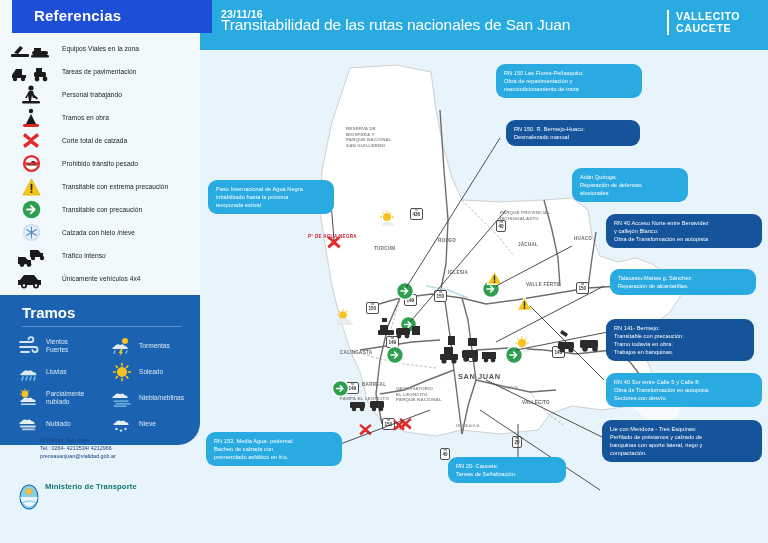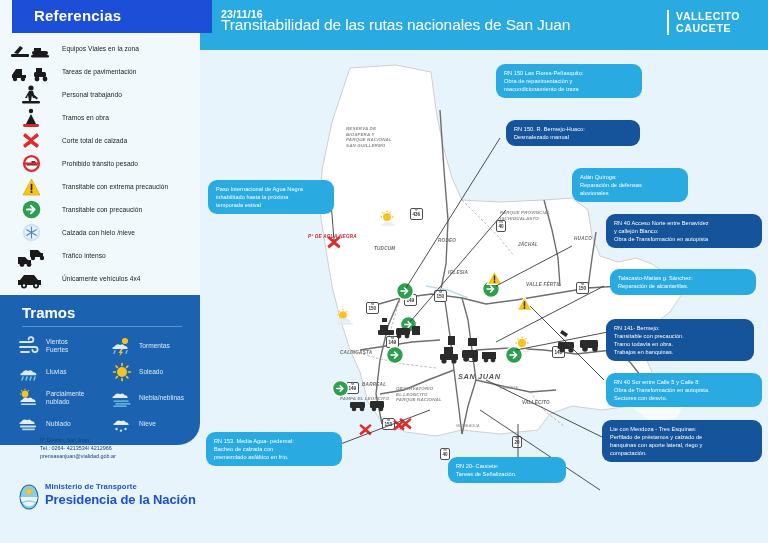--- a/index.html
+++ b/index.html
@@ -56,21 +56,21 @@
   .cl-cell{display:flex;align-items:center;width:93px;}
   .cl-ic{width:32px;flex:0 0 32px;display:flex;align-items:center;justify-content:center;}
   .cl-tx{color:#dbe9f7;font-size:6.6px;line-height:1.15;}
 
   .contact{
     position:absolute;left:40px;top:437px;color:#17407a;font-size:5.4px;line-height:1.45;
   }
   .logo-wrap{
     position:absolute;left:0;top:470px;width:200px;height:73px;background:#e8f4fb;
   }
-  .logo-txt{position:absolute;left:45px;top:12px;color:#1d4ed8;}
+  .logo-txt{position:absolute;left:45px;top:12px;color:#0f766e;}
   .logo-txt .l1{font-size:7.6px;font-weight:bold;letter-spacing:.15px;}
   .logo-txt .l2{font-size:13px;font-weight:bold;letter-spacing:-.1px;margin-top:1px;}
   .sun-emblem{position:absolute;left:17px;top:12px;}
 
   
   .stage{position:absolute;left:200px;top:50px;width:568px;height:493px;overflow:hidden;}
   .mapsvg{position:absolute;left:0;top:0;}
 
   
   .callout{
@@ -83,21 +83,21 @@
   .leader{position:absolute;left:0;top:0;pointer-events:none;}
 
   
   .shield{
     position:absolute;background:#fff;border:1px solid #4d4d4d;border-radius:2px;
     font-size:4.6px;font-weight:bold;color:#333;text-align:center;line-height:1;
     padding:1px 1.5px 1.5px;
   }
   .shield i{display:block;font-style:normal;font-size:2.6px;color:#666;letter-spacing:-.2px;}
 
-  .mlabel{position:absolute;color:#6b6b6b;font-size:4.6px;letter-spacing:.25px;font-weight:bold;font-style:italic;}
+  .mlabel{position:absolute;color:#6b6b6b;font-size:4.6px;letter-spacing:.25px;font-weight:bold;}
   .mlabel.big{font-size:7.4px;color:#555;letter-spacing:.6px;}
   .mlabel.park{font-size:4.4px;color:#8a8a8a;line-height:1.25;letter-spacing:.2px;}
   .mlabel.town{font-weight:normal;color:#8f8f8f;font-size:3.8px;letter-spacing:0;}
 
   .wicon{position:absolute;}
   .marker{position:absolute;}
 </style>
 </head>
 <body>
 
@@ -382,21 +382,20 @@
       <line x1="16.4" y1="6.2" x2="15.4" y2="7.3"></line>
         <line x1="5.9" y1="9.5" x2="7.4" y2="9.5"></line>
       <line x1="18.1" y1="9.5" x2="16.6" y2="9.5"></line>
         <line x1="7.6" y1="12.8" x2="8.6" y2="11.8"></line>
       <line x1="16.4" y1="12.8" x2="15.4" y2="11.8"></line>
     </g>
     <path d="M5 20 Q12 16.5 19 20 L19 21.4 Q12 18 5 21.4 Z" fill="#8fd4ea"></path>
   </svg>
   <div class="logo-txt">
     <div class="l1">Ministerio de Transporte</div>
-    <div class="l2">Presidencia de la Nación</div>
   </div>
 </div>
 
 <div class="stage">
 
   <svg class="mapsvg" width="568" height="493" viewBox="0 0 568 493">
 
     <path d="M150 18 L196 15 L231 22 L236 60 L243 96 L252 128 L262 150 L300 152 L344 150 L372 148
              L388 160 L392 186 L400 206 L418 212 L436 208 L452 214 L470 226 L482 244 L470 262
              L452 276 L442 300 L452 322 L446 346 L430 356 L402 360 L372 356 L350 364 L338 380

